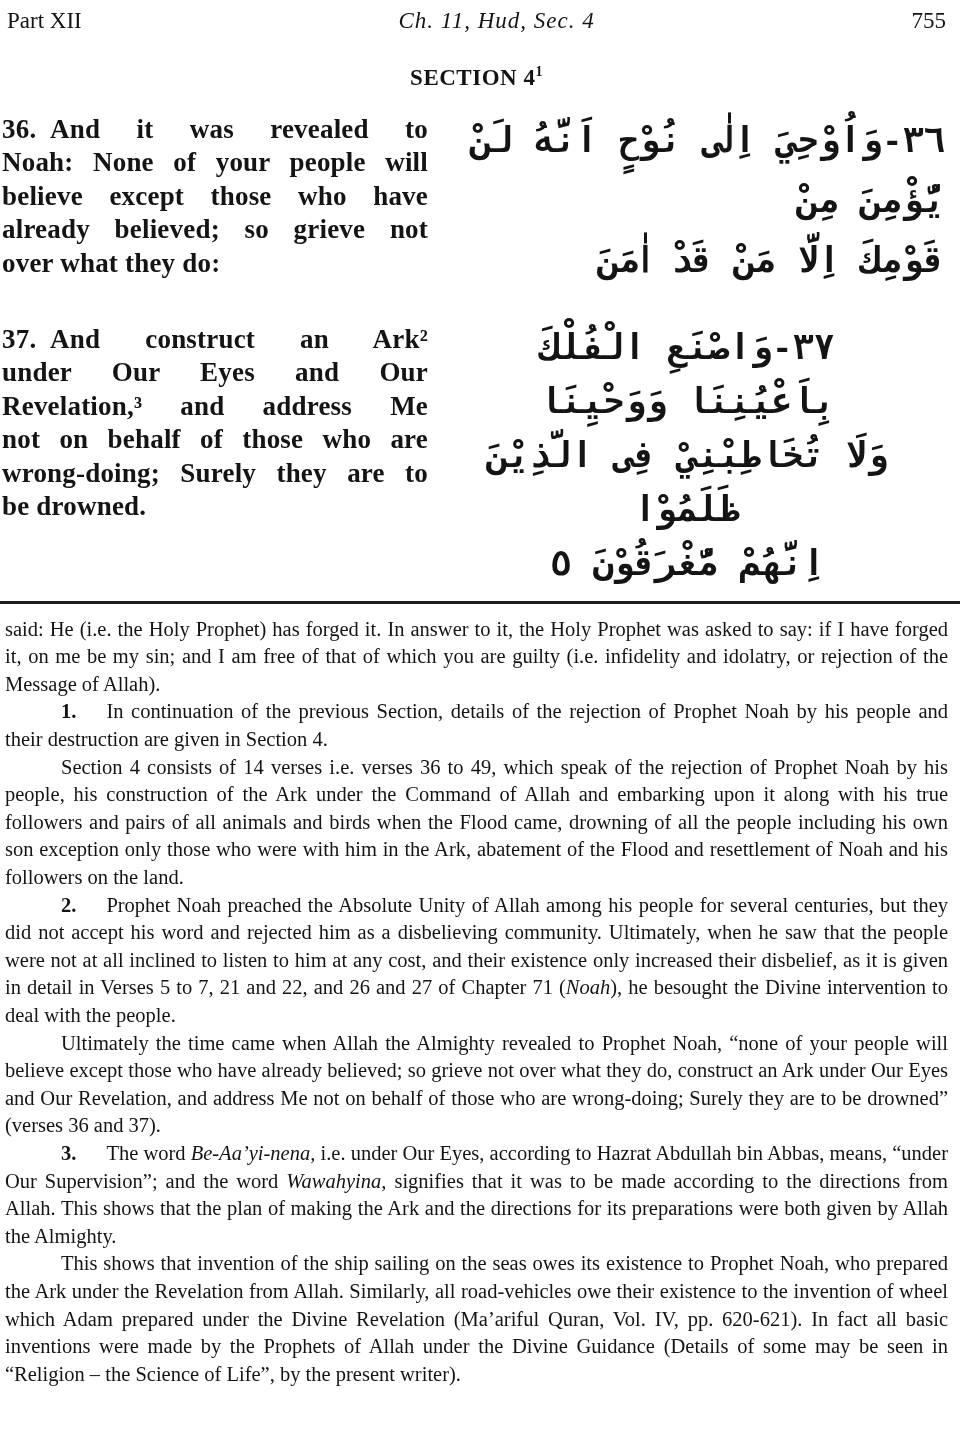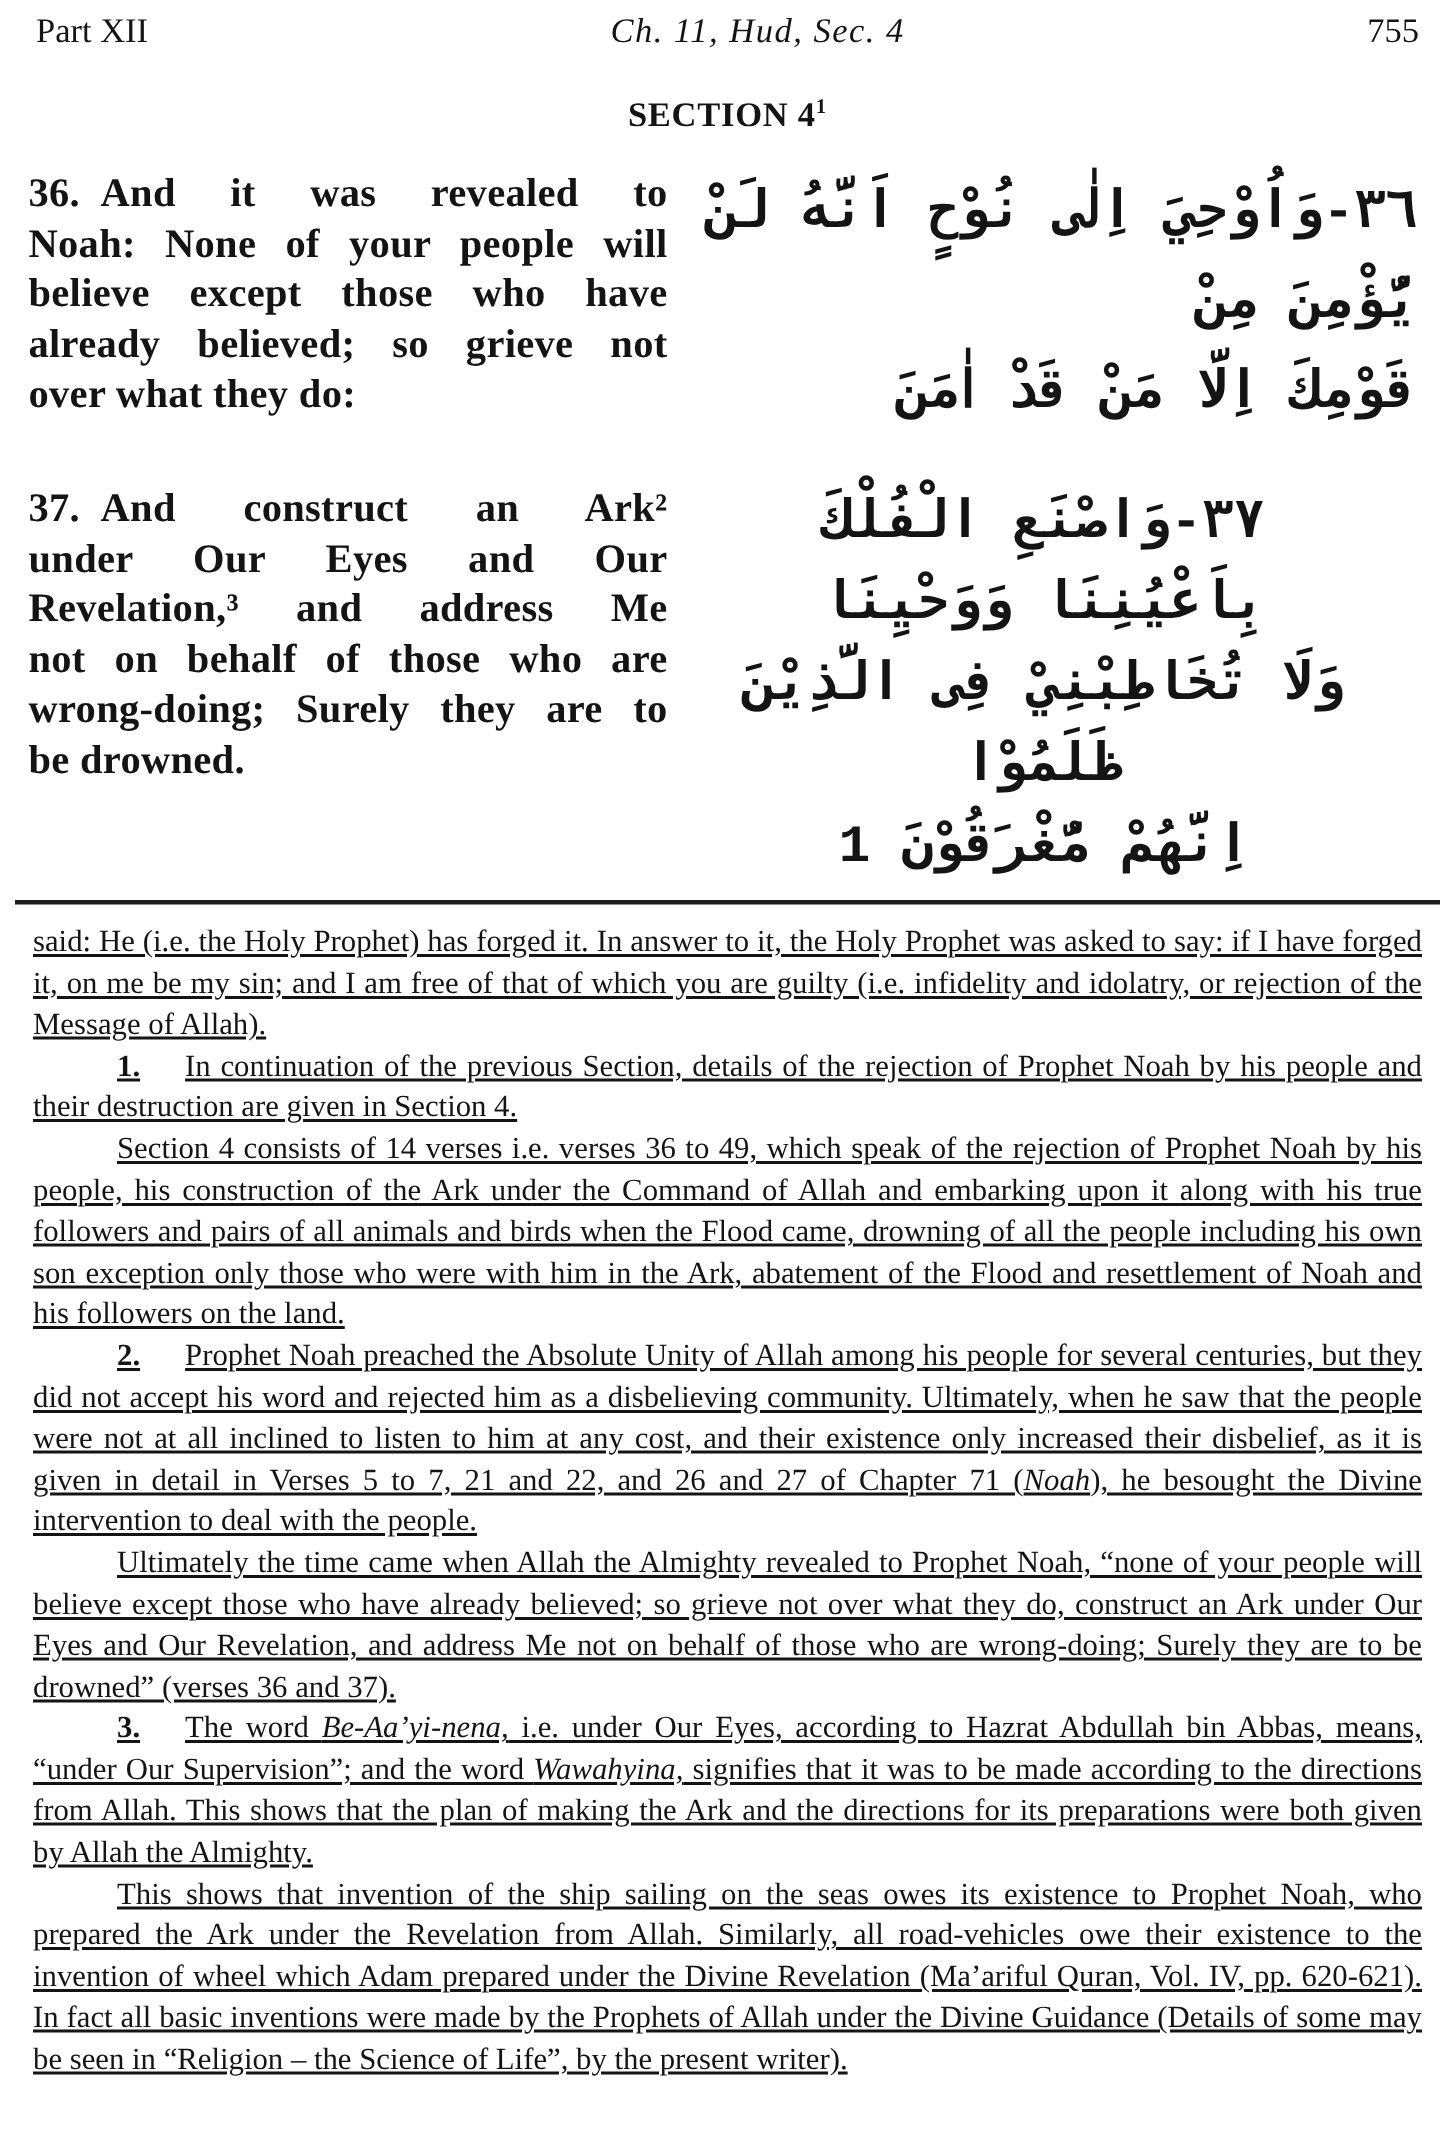--- a/index.html
+++ b/index.html
@@ -3,21 +3,21 @@
 <meta charset="utf-8">
 <style>
   html, body { margin: 0; padding: 0; }
   body {
     width: 960px; height: 1430px;
     background: #ffffff;
     color: #141414;
     font-family: "Liberation Serif", serif;
     overflow: hidden;
   }
-  .page { padding: 8px 9px 0 19px; }
+  .page { padding: 8px 9px 0 2px; }
 
   
   .page-header {
     display: flex; justify-content: space-between; align-items: baseline;
     font-size: 23px; padding: 0 5px;
   }
   .chapter-title { font-style: italic; letter-spacing: 1px; }
 
   
   .section-heading {
@@ -48,21 +48,21 @@
 
   
   .divider {
     border: 0; border-top: 3px solid #1d1d1d;
     margin: 8px -9px 12px -9px;
   }
 
   
   .notes {
     font-size: 20.5px; line-height: 27.6px;
-    text-align: justify; padding: 0 3px; text-decoration: underline;
+    text-align: justify; padding: 0 3px;
   }
   .note { margin: 0; }
   .note.indent { text-indent: 56px; }
   .seg-label { font-weight: 700; margin-right: 30px; }
   .seg-italic { font-style: italic; }
 </style>
 </head>
 <body>
 
 <div class="page">
@@ -97,21 +97,21 @@
         <div class="en-line">under Our Eyes and Our</div>
         <div class="en-line">Revelation,³ and address Me</div>
         <div class="en-line">not on behalf of those who are</div>
         <div class="en-line">wrong-doing; Surely they are to</div>
         <div class="en-line">be drowned.</div>
       </div>
       <div class="verse-ar" dir="rtl">
         <div class="ar-line">٣٧-وَاصْنَعِ الْفُلْكَ</div>
         <div class="ar-line">بِاَعْيُنِنَا وَوَحْيِنَا</div>
         <div class="ar-line">وَلَا تُخَاطِبْنِيْ فِى الَّذِيْنَ ظَلَمُوْا</div>
-        <div class="ar-line">اِنَّهُمْ مُّغْرَقُوْنَ 1</div>
+        <div class="ar-line">اِنَّهُمْ مُّغْرَقُوْنَ ٥</div>
       </div>
     </div>
 
   </main>
 
   <hr class="divider">
 
   <section class="notes">
 
     <p class="note"><span>said: He (i.e. the Holy Prophet) has forged it. In answer to it, the Holy Prophet was asked to say: if I have forged it, on me be my sin; and I am free of that of which you are guilty (i.e. infidelity and idolatry, or rejection of the Message of Allah).</span></p>

